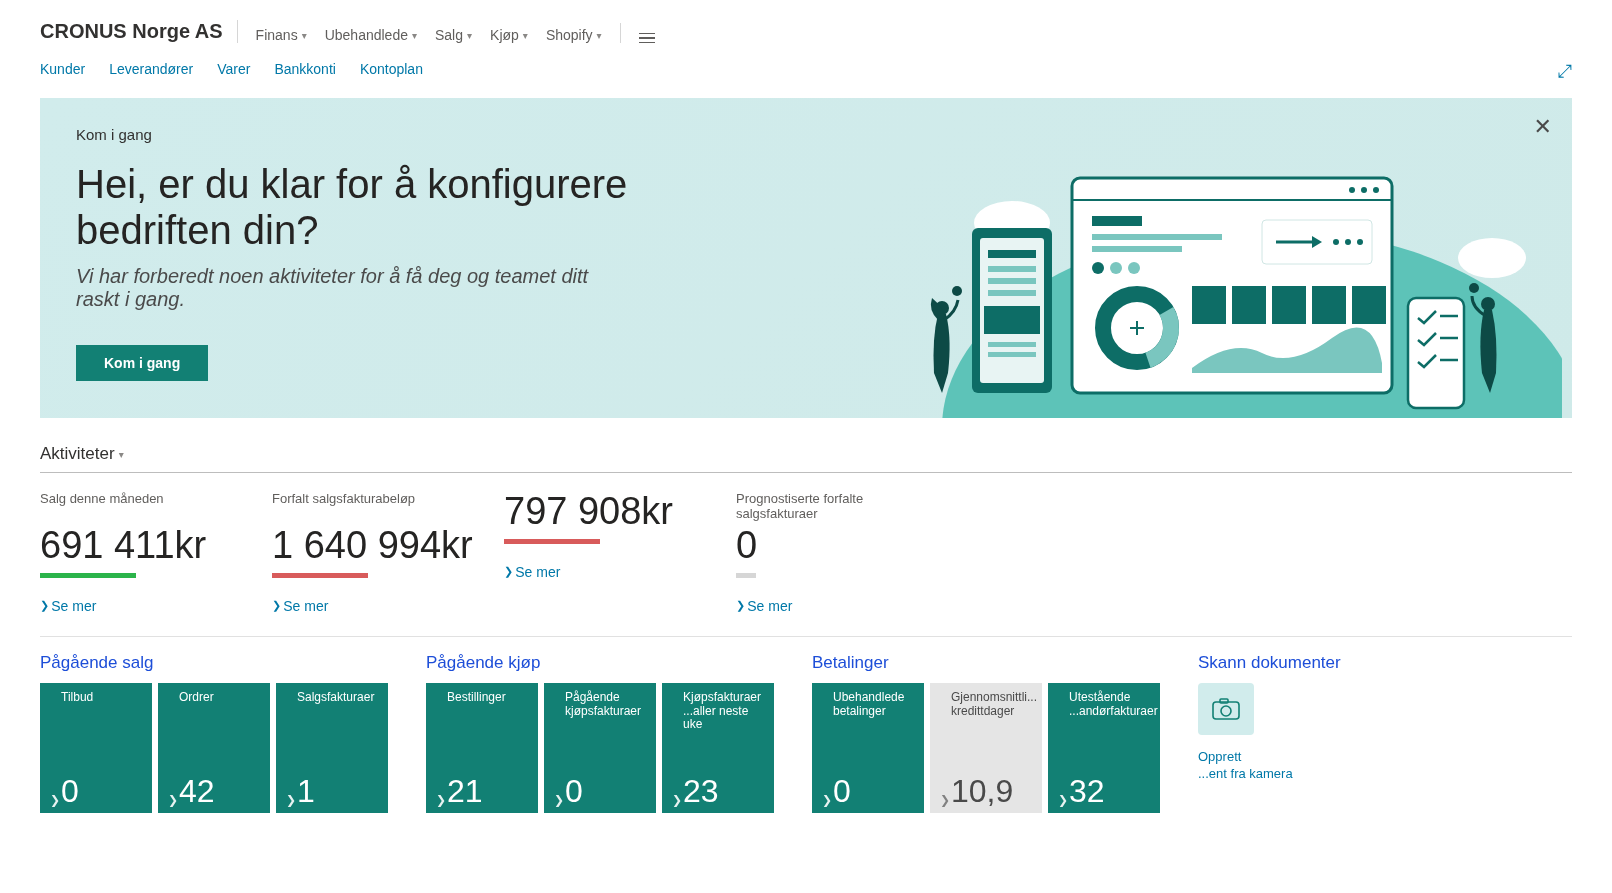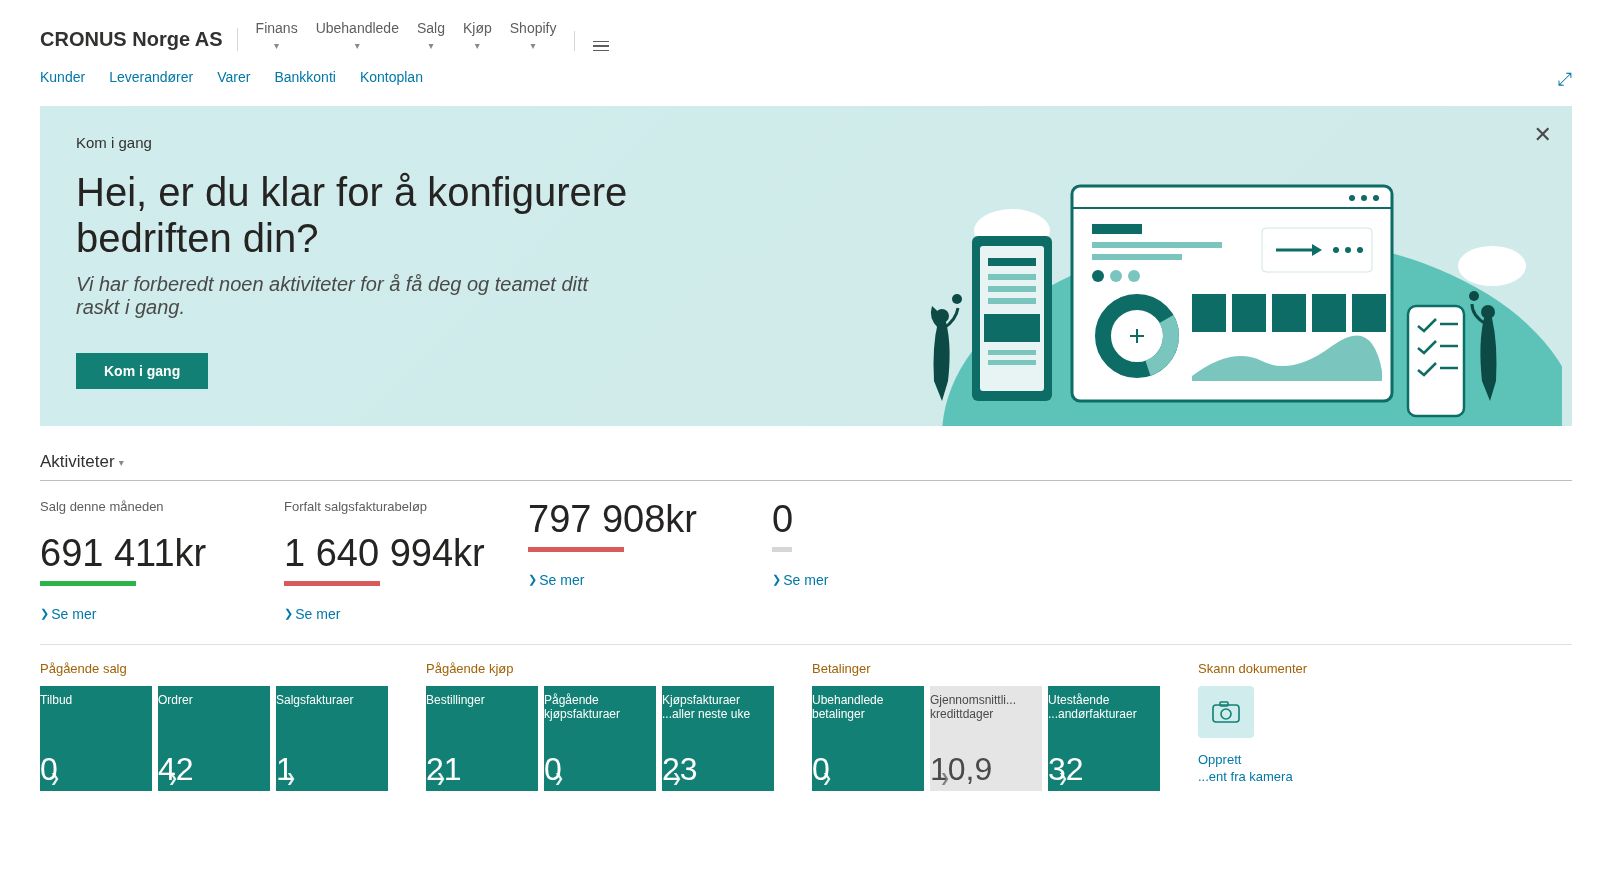--- a/index.html
+++ b/index.html
@@ -23,21 +23,20 @@
     padding-right: 14px;
     border-right: 1px solid #d6d6d6;
   }
   .nav-item {
     display: inline-flex;
     align-items: center;
     gap: 4px;
     color: #605e5c;
     font-size: 14px;
     cursor: pointer;
-    flex-direction: column;
   }
   .chev { font-size: 10px; color: #8a8886; }
   .nav-divider {
     width: 1px;
     height: 20px;
     background: #d6d6d6;
   }
   .hamburger {
     color: #605e5c;
     cursor: pointer;
@@ -111,21 +110,21 @@
     display: flex;
     align-items: center;
     gap: 4px;
     margin: 26px 0 8px;
     font-size: 17px;
     font-weight: 500;
     cursor: pointer;
   }
   hr.rule { border: none; border-top: 1px solid #bdbdbd; margin-bottom: 18px;}
   
-  .kpi-row { display: flex; gap: 12px; }
+  .kpi-row { display: flex; gap: 0; }
   .kpi {
     flex: 0 0 232px;
     padding-right: 20px;
   }
   .kpi-label { font-size: 13px; color: #605e5c; min-height: 34px;}
   .kpi-value {
     font-size: 38px;
     font-weight: 300;
     color: #252423;
     line-height: 1.1;
@@ -138,28 +137,28 @@
     align-items: center;
     margin-top: 20px;
     color: #0078a8;
     cursor: pointer;
     font-size: 14px;
   }
   .kpi-link .ch { font-size:11px; margin-right:2px;}
   hr.rule2 { border: none; border-top: 1px solid #e1e1e1; margin: 22px 0 16px;}
   
   .tile-sections { display: flex; gap: 38px; align-items:flex-start;}
-  .tile-group-label { font-size: 13px; color: #a16207; margin-bottom: 10px;}
+  .tile-group-label { font-size: 17px; color: #1d4ed8; margin-bottom: 10px;}
   .tile-row { display: flex; gap: 6px; }
   .tile {
     width: 112px;
-    height: 105px;
+    height: 130px;
     background: #128074;
     color: #fff;
-    padding: 8px 0 6px;
+    padding: 8px 21px 6px;
     position: relative;
     cursor: pointer;
     display:flex;
     flex-direction:column;
   }
   .tile.gray { background: #e5e5e5; color: #4a4a4a; }
   .tile-label { font-size: 12px; line-height: 1.15; min-height: 30px;}
   .tile-value { font-size: 32px; font-weight: 300; margin-top: auto; line-height:1;}
   .tile-chevron { position: absolute; bottom: 6px; left: 10px; font-size: 12px; opacity: 0.9;}
   .tile.gray .tile-chevron{color:#777;}
@@ -317,20 +316,21 @@
   </div>
   <div class="kpi">
     <div class="kpi-value">797 908kr</div>
     <div class="kpi-bar red"></div>
     <div class="kpi-link">
         <span class="ch">❯</span>
         <span>Se mer</span>
       </div>
   </div>
   <div class="kpi">
+    <div class="kpi-label">Prognostiserte forfalte salgsfakturaer</div>
     <div class="kpi-value">0</div>
     <div class="kpi-bar" style="width:20px;"></div>
     <div class="kpi-link">
         <span class="ch">❯</span>
         <span>Se mer</span>
       </div>
   </div>
 </div>
 
 <hr class="rule2">

